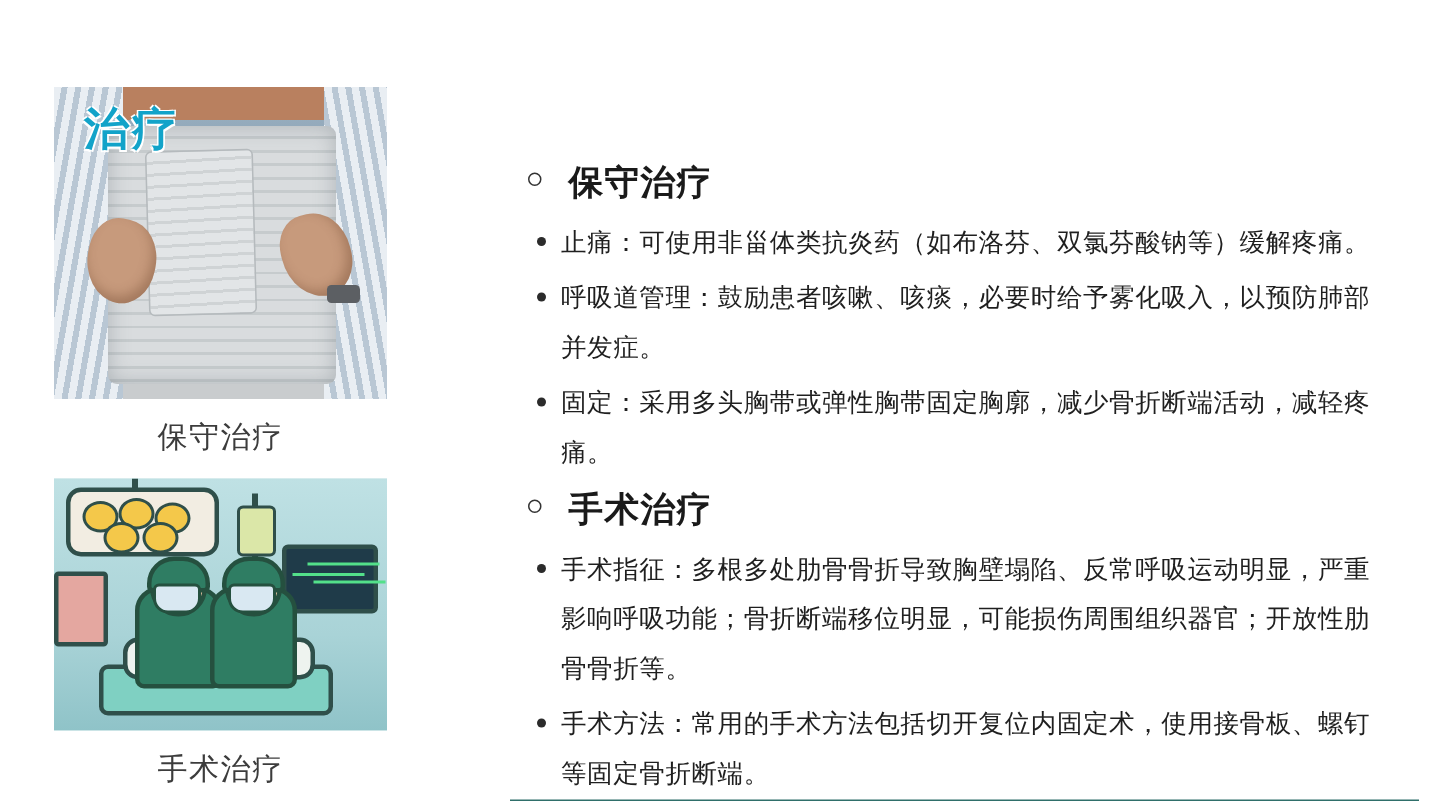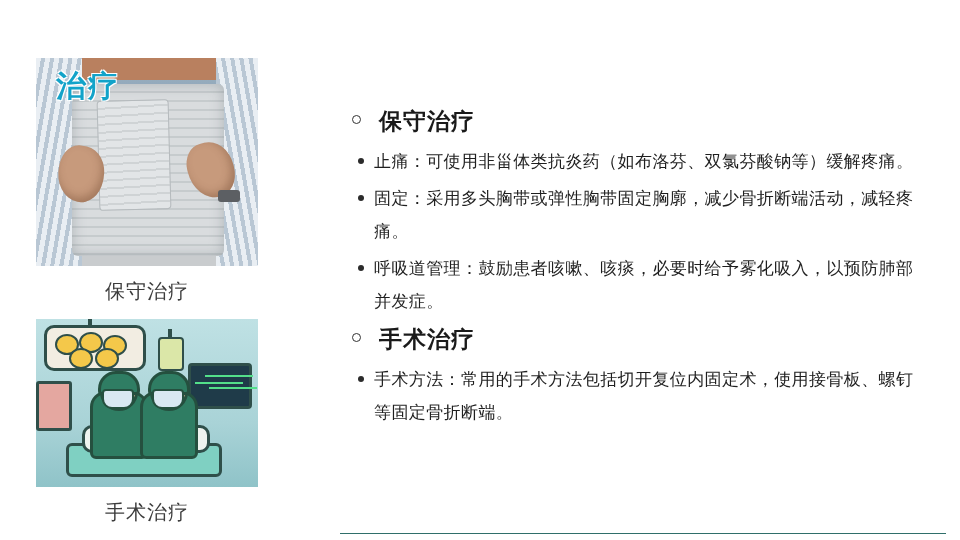--- a/index.html
+++ b/index.html
@@ -336,33 +336,37 @@
       <span class="bullet-ring"></span>
       <span class="section-title">保守治疗</span>
     </div>
 
     <div class="item">
       <span class="dot"></span>
       <span class="item-text">止痛：可使用非甾体类抗炎药（如布洛芬、双氯芬酸钠等）缓解疼痛。</span>
     </div>
     <div class="item">
       <span class="dot"></span>
+      <span class="item-text">呼吸道管理：鼓励患者咳嗽、咳痰，必要时给予雾化吸入，以预防肺部并发症。</span>
+    </div>
+    <div class="item">
+      <span class="dot"></span>
       <span class="item-text">固定：采用多头胸带或弹性胸带固定胸廓，减少骨折断端活动，减轻疼痛。</span>
-    </div>
-    <div class="item">
-      <span class="dot"></span>
-      <span class="item-text">呼吸道管理：鼓励患者咳嗽、咳痰，必要时给予雾化吸入，以预防肺部并发症。</span>
     </div>
 
     <div class="section-head">
       <span class="bullet-ring"></span>
       <span class="section-title">手术治疗</span>
     </div>
 
     <div class="item">
       <span class="dot"></span>
+      <span class="item-text">手术指征：多根多处肋骨骨折导致胸壁塌陷、反常呼吸运动明显，严重影响呼吸功能；骨折断端移位明显，可能损伤周围组织器官；开放性肋骨骨折等。</span>
+    </div>
+    <div class="item">
+      <span class="dot"></span>
       <span class="item-text">手术方法：常用的手术方法包括切开复位内固定术，使用接骨板、螺钉等固定骨折断端。</span>
     </div>
 
   </div>
 
   <div class="bottom-rule"></div>
 </div>
 
 </body></html>

